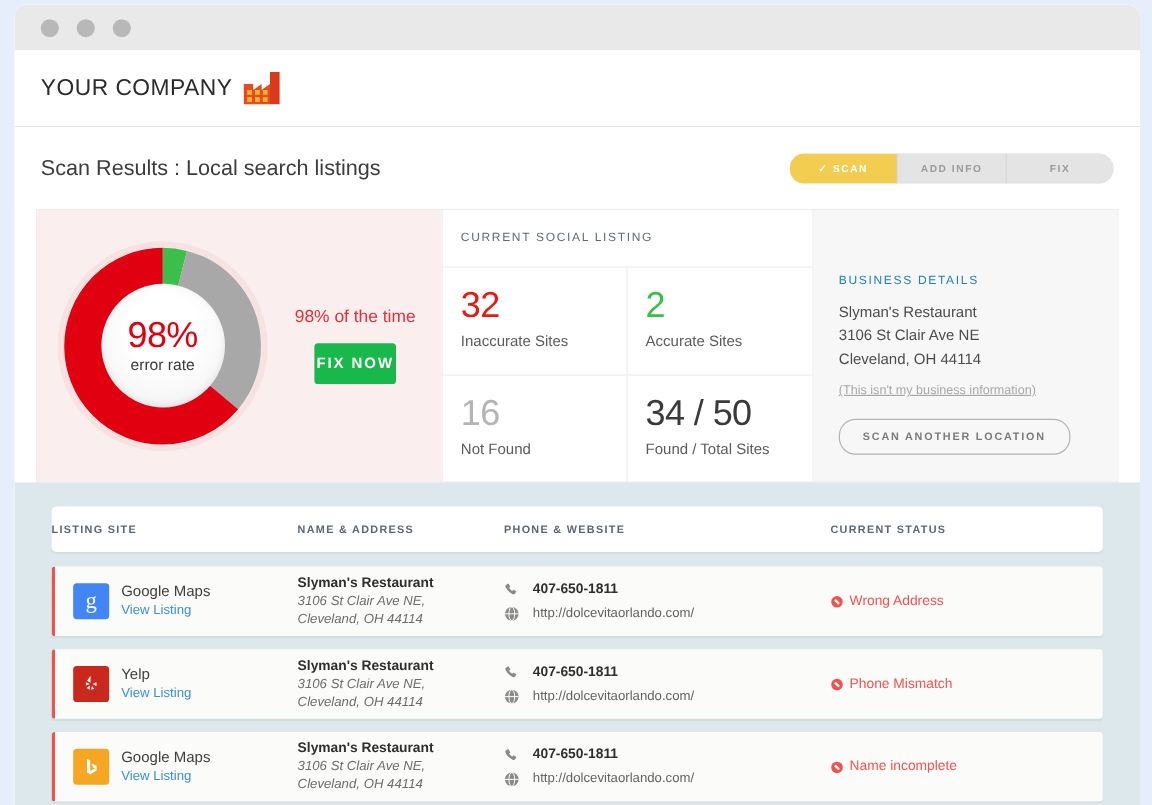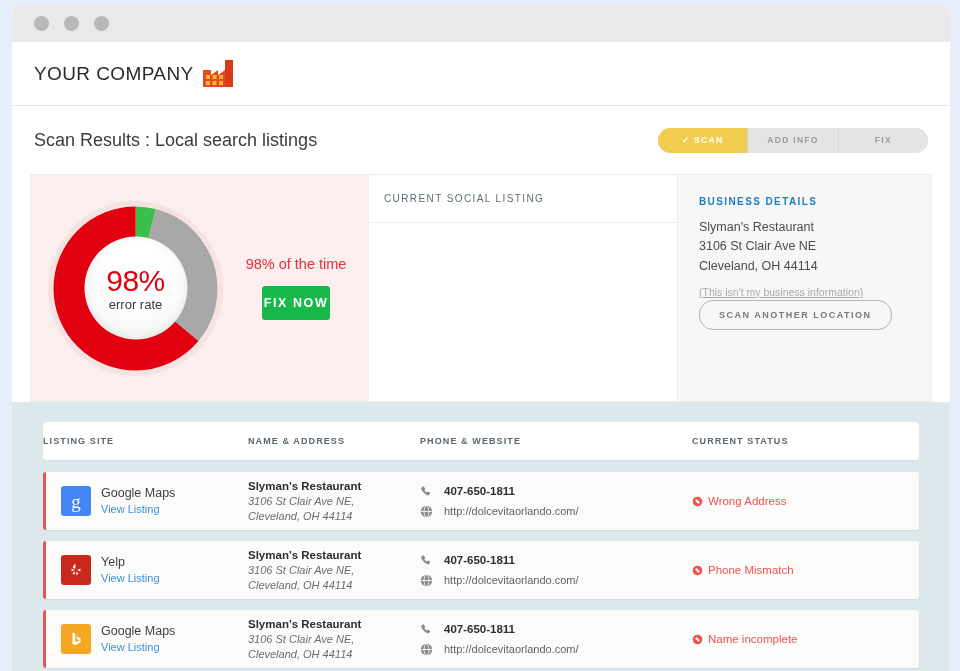--- a/index.html
+++ b/index.html
@@ -100,28 +100,28 @@
   }
   #stats-grid { display: grid; grid-template-columns: 1fr 1fr; grid-template-rows: 1fr 1fr; height: 179px; }
   .stat { padding: 17px 0 0 15px; border-right: 1px solid #ededed; border-bottom: 1px solid #ededed; }
   .stat:nth-child(2n) { border-right: none; }
   .stat:nth-child(n+3) { border-bottom: none; }
   .stat-num { font-size: 30px; line-height: 1; font-weight: 300; letter-spacing: -.5px;}
   .stat-cap { font-size: 12.5px; color: #5c5c5c; margin-top: 7px; }
 
   
   #details-panel { flex: 1; background: #f7f7f7; padding: 21px 0 0 21px; }
-  #details-head { font-size: 10px; letter-spacing: 1.4px; font-weight: bold; color: #1b7fc4; }
+  #details-head { font-size: 10px; letter-spacing: 1.4px; font-weight: normal; color: #1b7fc4; margin-top: 33px; }
   #details-body { font-size: 12.5px; color: #4c4c4c; line-height: 1.55; margin-top: 11px; }
   #details-link {
     display: inline-block; margin-top: 10px; font-size: 10.5px; color: #a9a9a9;
     text-decoration: underline; cursor: pointer;
   }
   #scan-another {
-    display: inline-block; background: transparent;
+    margin-top: 16px; display: inline-block; background: transparent;
     border: 1px solid #b4b4b4; border-radius: 14px; color: #7a7a7a;
     font-size: 9px; letter-spacing: 1.5px; font-weight: bold;
     padding: 9px 19px; cursor: pointer; font-family: "Liberation Sans", sans-serif;
   }
 
   
   #listings { background: #dde8ec; padding: 20px 18px 0; height: 271px; }
   #table-head {
     background: #fff; border-radius: 4px; height: 38px;
     display: flex; align-items: center; margin: 0 13px 12px;
@@ -214,20 +214,38 @@
         </div>
       </div>
       <div id="donut-text">
         <div id="donut-head">98% of the time</div>
         <button id="fix-now">FIX NOW</button>
       </div>
     </div>
 
     <div id="stats-panel">
       <div id="stats-head">CURRENT SOCIAL LISTING</div>
+      <div id="stats-grid">
+        <div class="stat">
+          <div class="stat-num" style="color:#e8190f">32</div>
+          <div class="stat-cap">Inaccurate Sites</div>
+        </div>
+        <div class="stat">
+          <div class="stat-num" style="color:#35c149">2</div>
+          <div class="stat-cap">Accurate Sites</div>
+        </div>
+        <div class="stat">
+          <div class="stat-num" style="color:#b4b4b4">16</div>
+          <div class="stat-cap">Not Found</div>
+        </div>
+        <div class="stat">
+          <div class="stat-num" style="color:#3a3a3a">34 / 50</div>
+          <div class="stat-cap">Found / Total Sites</div>
+        </div>
+      </div>
     </div>
 
     <div id="details-panel">
       <div id="details-head">BUSINESS DETAILS</div>
       <div id="details-body">
         <div>Slyman's Restaurant</div>
         <div>3106 St Clair Ave NE</div>
         <div>Cleveland, OH 44114</div>
       </div>
       <span id="details-link">(This isn't my business information)</span>

